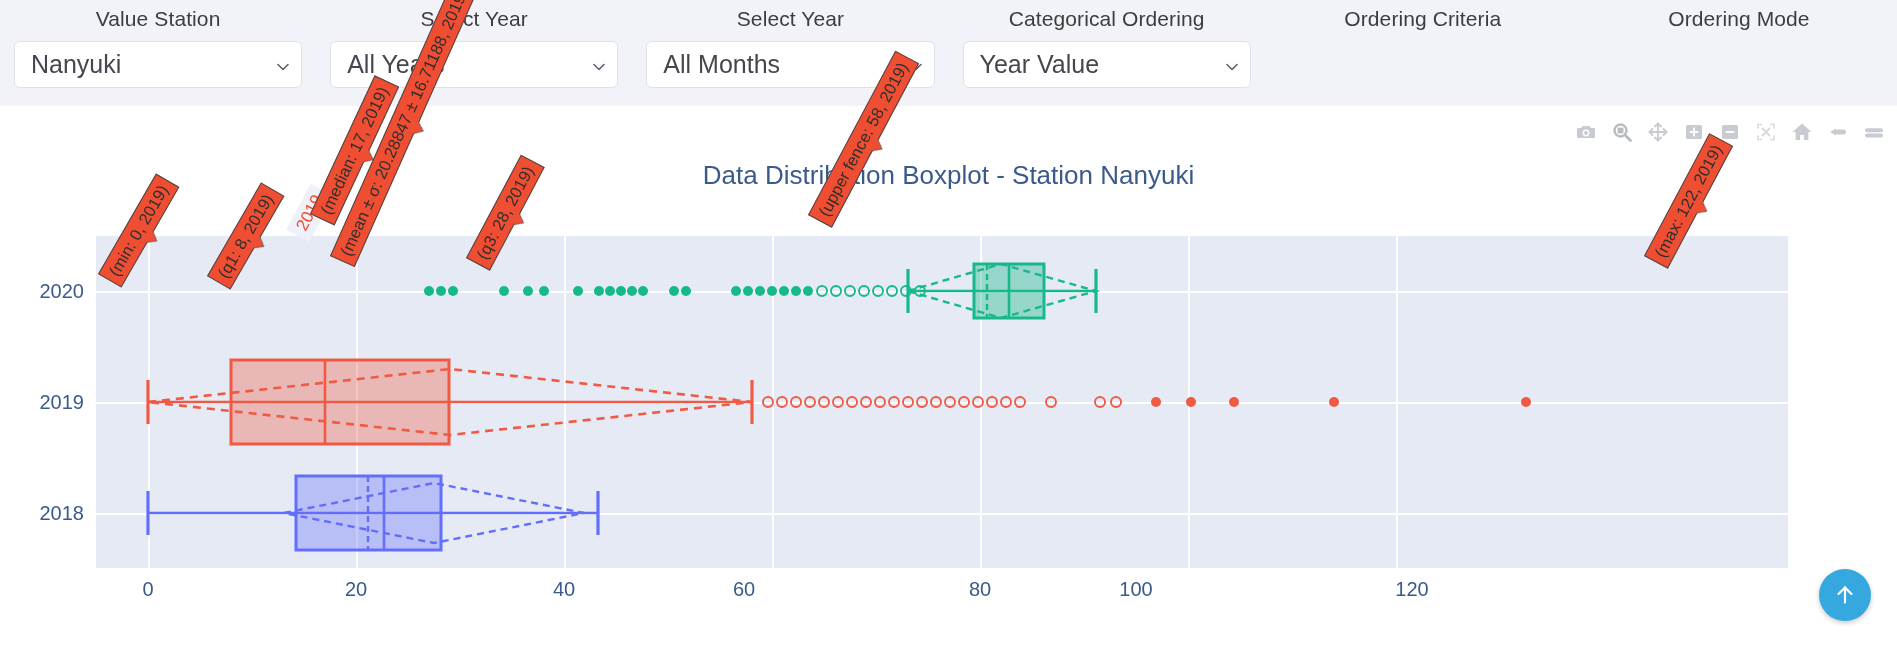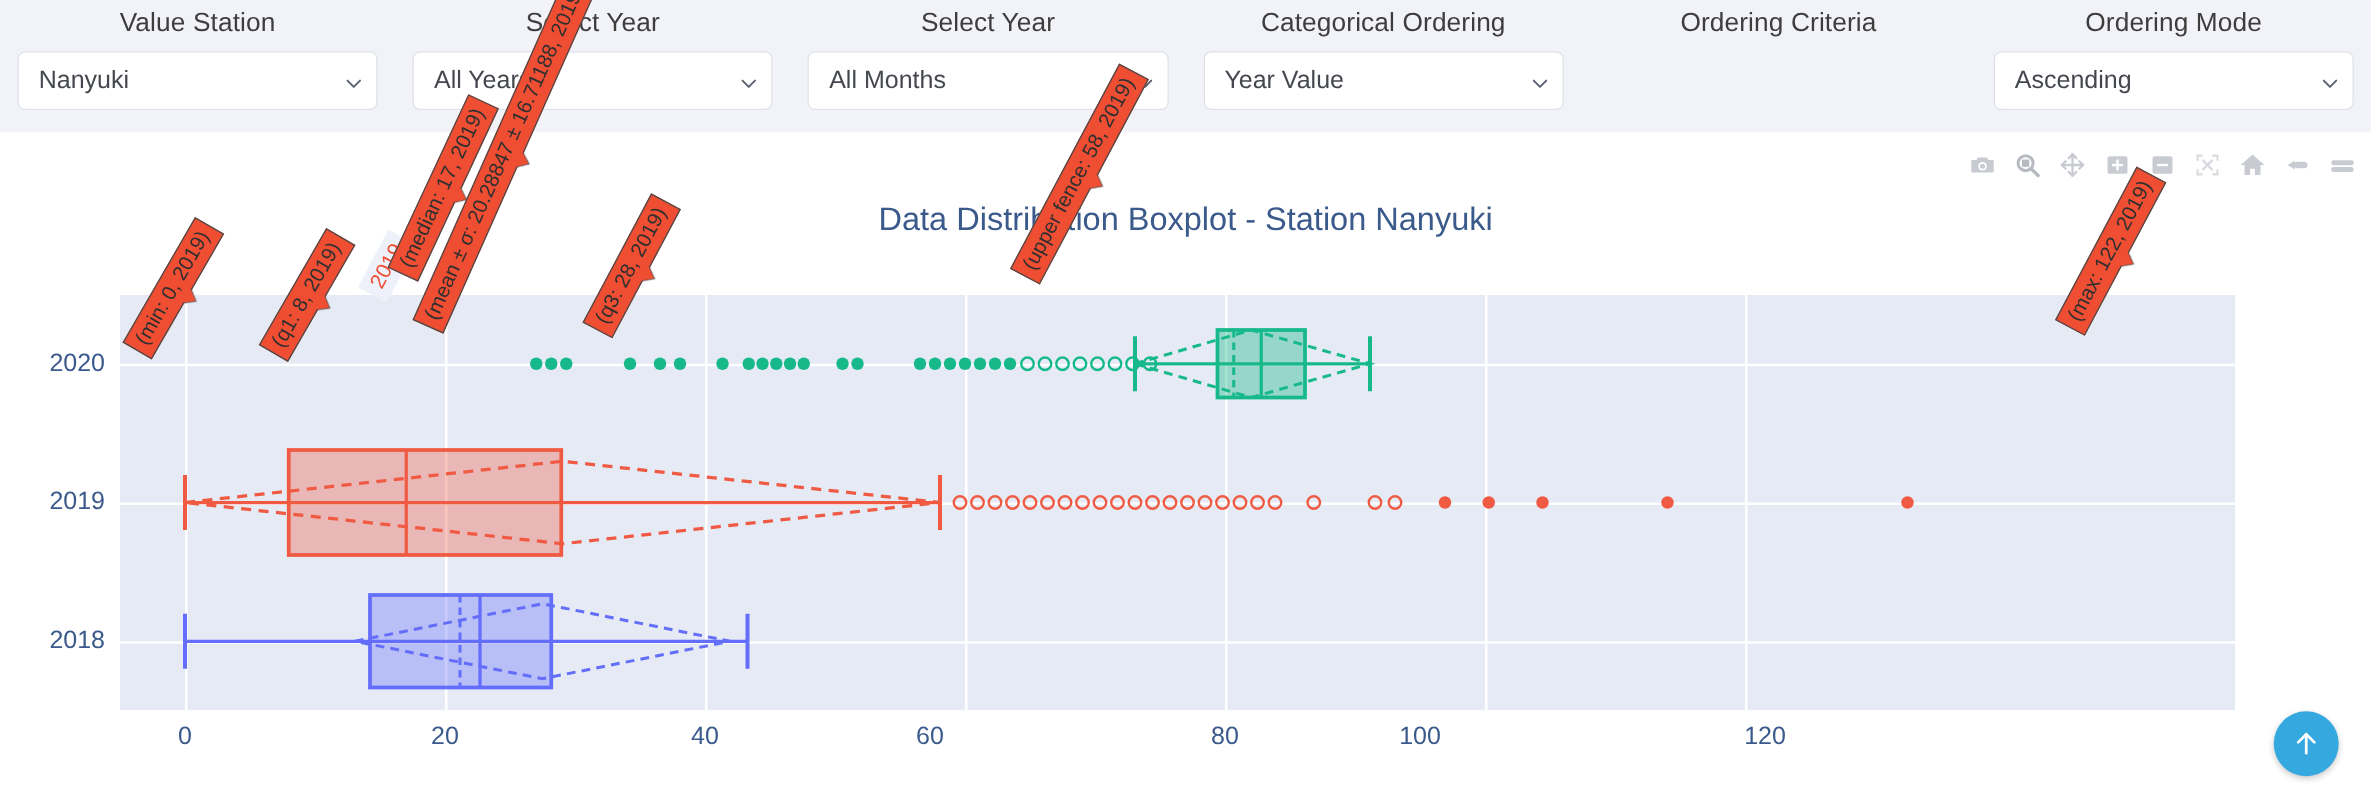--- a/index.html
+++ b/index.html
@@ -39,21 +39,21 @@
     white-space:nowrap;
   }
   .select-wrap { position:relative; width:100%; }
   .select-box {
     width:100%; height:47px;
     background:#ffffff;
     border:1px solid #dfe1ea;
     border-radius:6px;
     display:flex; align-items:center;
     padding: 0 38px 0 16px;
-    font-size:20px; color:#44474d;
+    font-size:25px; color:#44474d;
     white-space:nowrap; overflow:hidden;
     cursor:pointer;
   }
   .chev {
     position:absolute; right:14px; top:50%; margin-top:-4px;
     width:11px; height:11px; pointer-events:none;
   }
   .chev svg { display:block; }
 
   
@@ -227,30 +227,20 @@
         </span>
       </div>
     </div>
 
     <div class="ctrl">
       <div class="ctrl-label">Ordering Criteria</div>
     </div>
 
     <div class="ctrl">
       <div class="ctrl-label">Ordering Mode</div>
-      <div class="select-wrap">
-        <div class="select-box">
-          <span>Ascending</span>
-        </div>
-        <span class="chev">
-          <svg viewBox="0 0 12 12" width="12" height="12">
-              <path d="M1 3.5 L6 8.5 L11 3.5" fill="none" stroke="#5c6370" stroke-width="1.6" stroke-linecap="round" stroke-linejoin="round"></path>
-            </svg>
-        </span>
-      </div>
     </div>
 
   </div>
 
   <div class="plotcard"></div>
 
   <div class="modebar">
     <div class="mb-btn">
       <svg viewBox="0 0 22 22" width="22" height="22" fill="#b4b8c0">
         <path d="M3 7h3.2l1.2-2h7.2l1.2 2H19a1 1 0 0 1 1 1v8a1 1 0 0 1-1 1H3a1 1 0 0 1-1-1V8a1 1 0 0 1 1-1z"></path>

